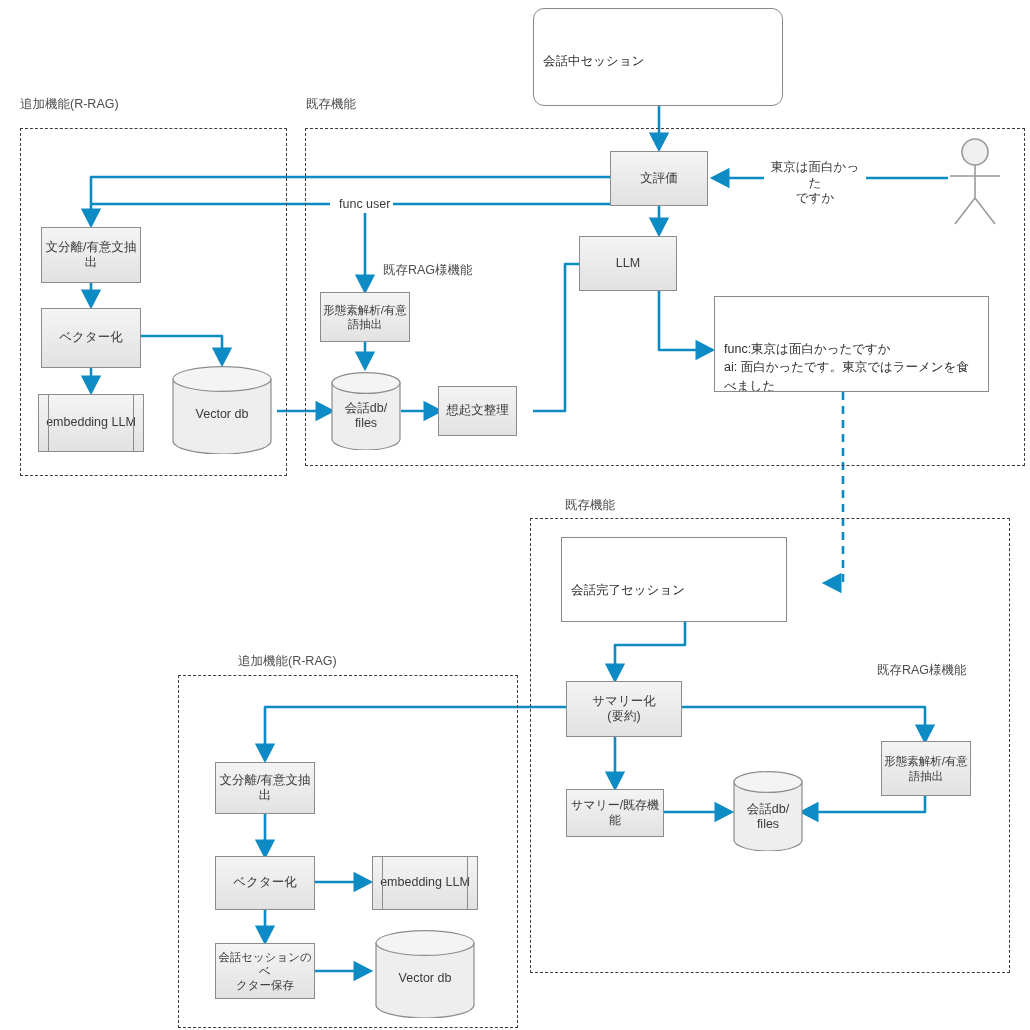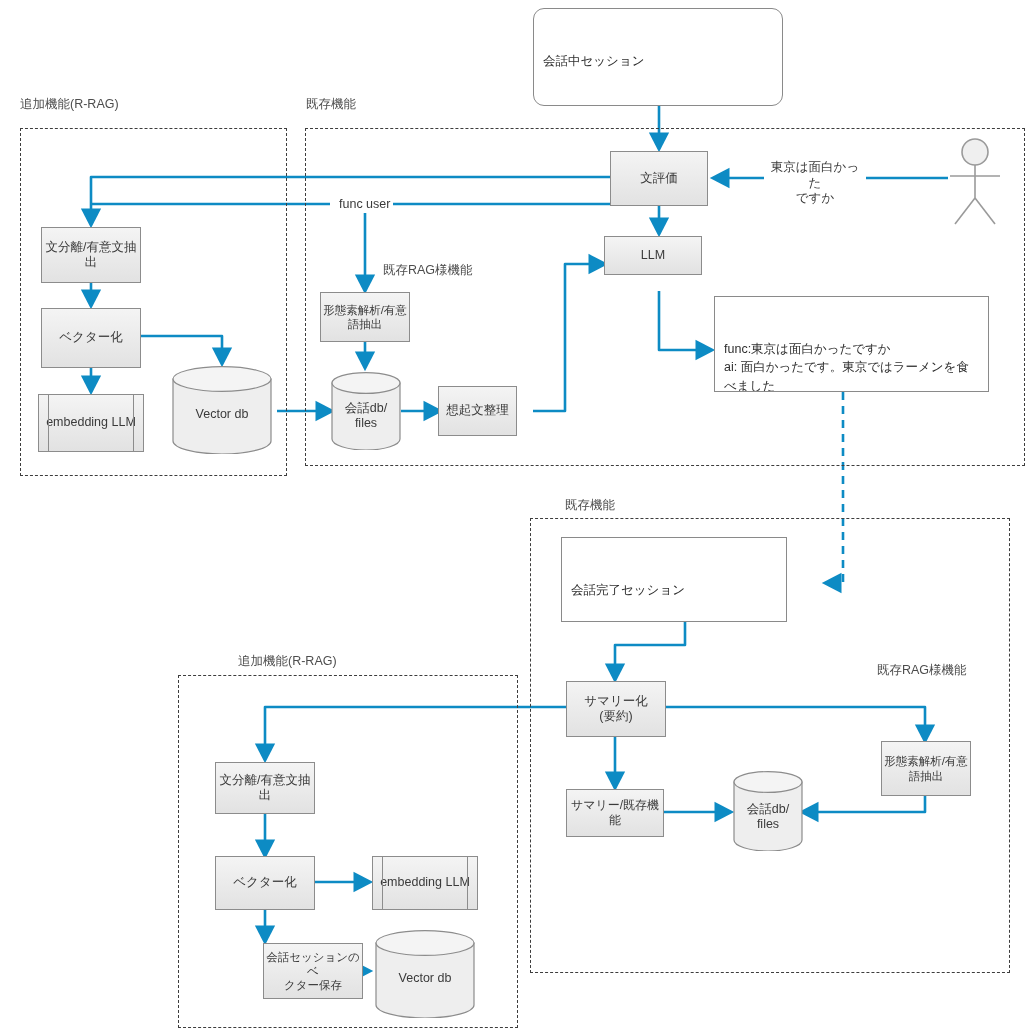--- a/index.html
+++ b/index.html
@@ -205,57 +205,57 @@
 
   <div class="cyl" style="left:172px;top:366px;width:100px;height:88px;">
     <svg width="100" height="88" viewBox="0 0 100 88">
       <path d="M1,13 L1,75 A49,13 0 0 0 99,75 L99,13 Z" fill="#eeeeee" stroke="#8c8c8c" stroke-width="1.2"></path>
       <ellipse cx="50" cy="13" rx="49" ry="12.4" fill="#f4f4f4" stroke="#8c8c8c" stroke-width="1.2"></ellipse>
     </svg>
     <div class="cyl-label" style="top:55%;">Vector db</div>
   </div>
 
   <div class="node" style="left:610px;top:151px;width:98px;height:55px;">文評価</div>
-  <div class="node" style="left:604px;top:236px;width:98px;height:39px;">LLM</div>
+  <div class="node" style="left:579px;top:236px;width:98px;height:55px;">LLM</div>
 
   <div class="node" style="left:320px;top:292px;width:90px;height:50px;white-space:pre-line;font-size:11.5px;">形態素解析/有意
 語抽出</div>
 
   <div class="cyl" style="left:331px;top:372px;width:70px;height:78px;">
     <svg width="70" height="78" viewBox="0 0 70 78">
       <path d="M1,11 L1,67 A34,11 0 0 0 69,67 L69,11 Z" fill="#eeeeee" stroke="#8c8c8c" stroke-width="1.2"></path>
       <ellipse cx="35" cy="11" rx="34" ry="10.4" fill="#f4f4f4" stroke="#8c8c8c" stroke-width="1.2"></ellipse>
     </svg>
     <div class="cyl-label" style="top:57%;">会話db/
 files</div>
   </div>
 
   <div class="node" style="left:438px;top:386px;width:79px;height:50px;">想起文整理</div>
 
-  <div class="node" style="left:566px;top:681px;width:100px;height:56px;white-space:pre-line;">サマリー化
+  <div class="node" style="left:566px;top:681px;width:116px;height:56px;white-space:pre-line;">サマリー化
 (要約)</div>
   <div class="node" style="left:566px;top:789px;width:98px;height:48px;font-size:12px;">サマリー/既存機能</div>
 
   <div class="cyl" style="left:733px;top:771px;width:70px;height:80px;">
     <svg width="70" height="80" viewBox="0 0 70 80">
       <path d="M1,11 L1,69 A34,11 0 0 0 69,69 L69,11 Z" fill="#eeeeee" stroke="#8c8c8c" stroke-width="1.2"></path>
       <ellipse cx="35" cy="11" rx="34" ry="10.4" fill="#f4f4f4" stroke="#8c8c8c" stroke-width="1.2"></ellipse>
     </svg>
     <div class="cyl-label" style="top:57%;">会話db/
 files</div>
   </div>
 
   <div class="node" style="left:881px;top:741px;width:90px;height:55px;white-space:pre-line;font-size:11.5px;">形態素解析/有意
 語抽出</div>
 
   <div class="node" style="left:215px;top:762px;width:100px;height:52px;white-space:pre-line;">文分離/有意文抽
 出</div>
   <div class="node" style="left:215px;top:856px;width:100px;height:54px;">ベクター化</div>
   <div class="node comp" style="left:372px;top:856px;width:106px;height:54px;">embedding LLM</div>
-  <div class="node" style="left:215px;top:943px;width:100px;height:56px;white-space:pre-line;font-size:11.5px;margin-left:48px;">会話セッションのベ
+  <div class="node" style="left:215px;top:943px;width:100px;height:56px;white-space:pre-line;font-size:11.5px;">会話セッションのベ
 クター保存</div>
 
   <div class="cyl" style="left:375px;top:930px;width:100px;height:88px;">
     <svg width="100" height="88" viewBox="0 0 100 88">
       <path d="M1,13 L1,75 A49,13 0 0 0 99,75 L99,13 Z" fill="#eeeeee" stroke="#8c8c8c" stroke-width="1.2"></path>
       <ellipse cx="50" cy="13" rx="49" ry="12.4" fill="#f4f4f4" stroke="#8c8c8c" stroke-width="1.2"></ellipse>
     </svg>
     <div class="cyl-label" style="top:55%;">Vector db</div>
   </div>
 

